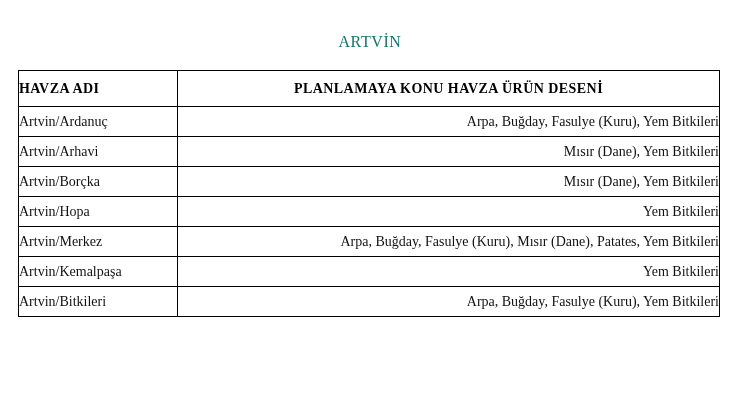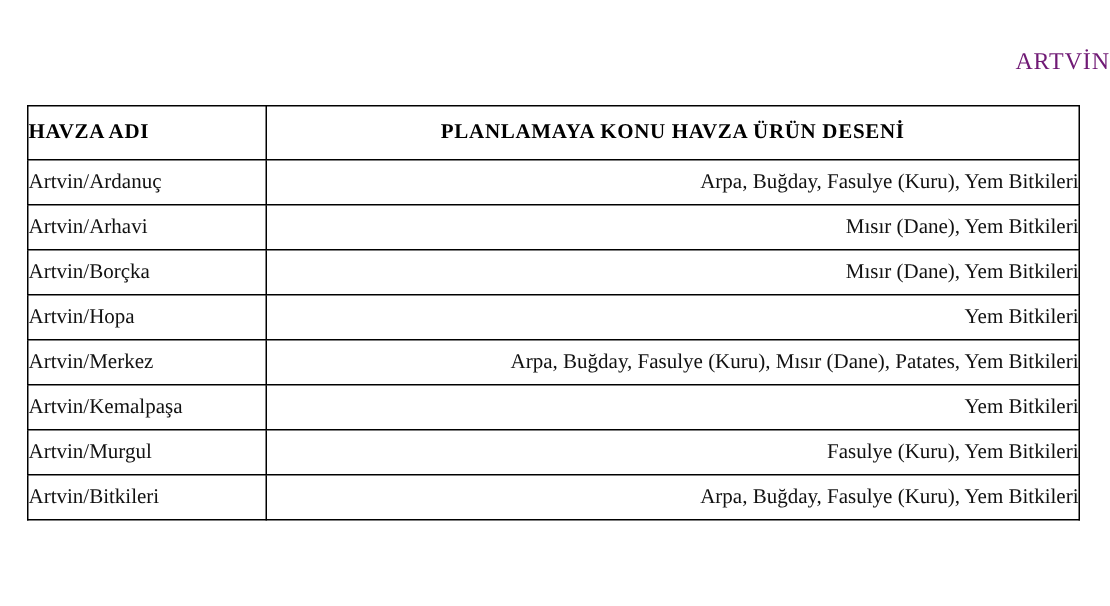--- a/index.html
+++ b/index.html
@@ -22,25 +22,25 @@
     top: 0;
     width: 740px;
     height: 404px;
   }
 
   .doc-title {
     position: absolute;
     left: 0;
     top: 33px;
     width: 740px;
-    text-align: right;
+    text-align: center;
     font-size: 16px;
     letter-spacing: 0.6px;
     font-weight: 400;
-    color: #701a75;
+    color: #0f766e;
   }
 
   .table-wrap {
     position: absolute;
     left: 18px;
     top: 70px;
     width: 701px;
   }
 
   table.havza-table {
@@ -135,24 +135,20 @@
           </tr>
           <tr>
             <td class="body-cell cell-name">Artvin/Merkez</td>
             <td class="body-cell cell-pattern">Arpa, Buğday, Fasulye (Kuru), Mısır (Dane), Patates, Yem Bitkileri</td>
           </tr>
           <tr>
             <td class="body-cell cell-name">Artvin/Kemalpaşa</td>
             <td class="body-cell cell-pattern">Yem Bitkileri</td>
           </tr>
           <tr>
-            <td class="body-cell cell-name">Artvin/Murgul</td>
-            <td class="body-cell cell-pattern">Fasulye (Kuru), Yem Bitkileri</td>
-          </tr>
-          <tr>
             <td class="body-cell cell-name">Artvin/Bitkileri</td>
             <td class="body-cell cell-pattern">Arpa, Buğday, Fasulye (Kuru), Yem Bitkileri</td>
           </tr>
         </tbody>
     </table>
   </div>
 
 </div>
 
 </body></html>

